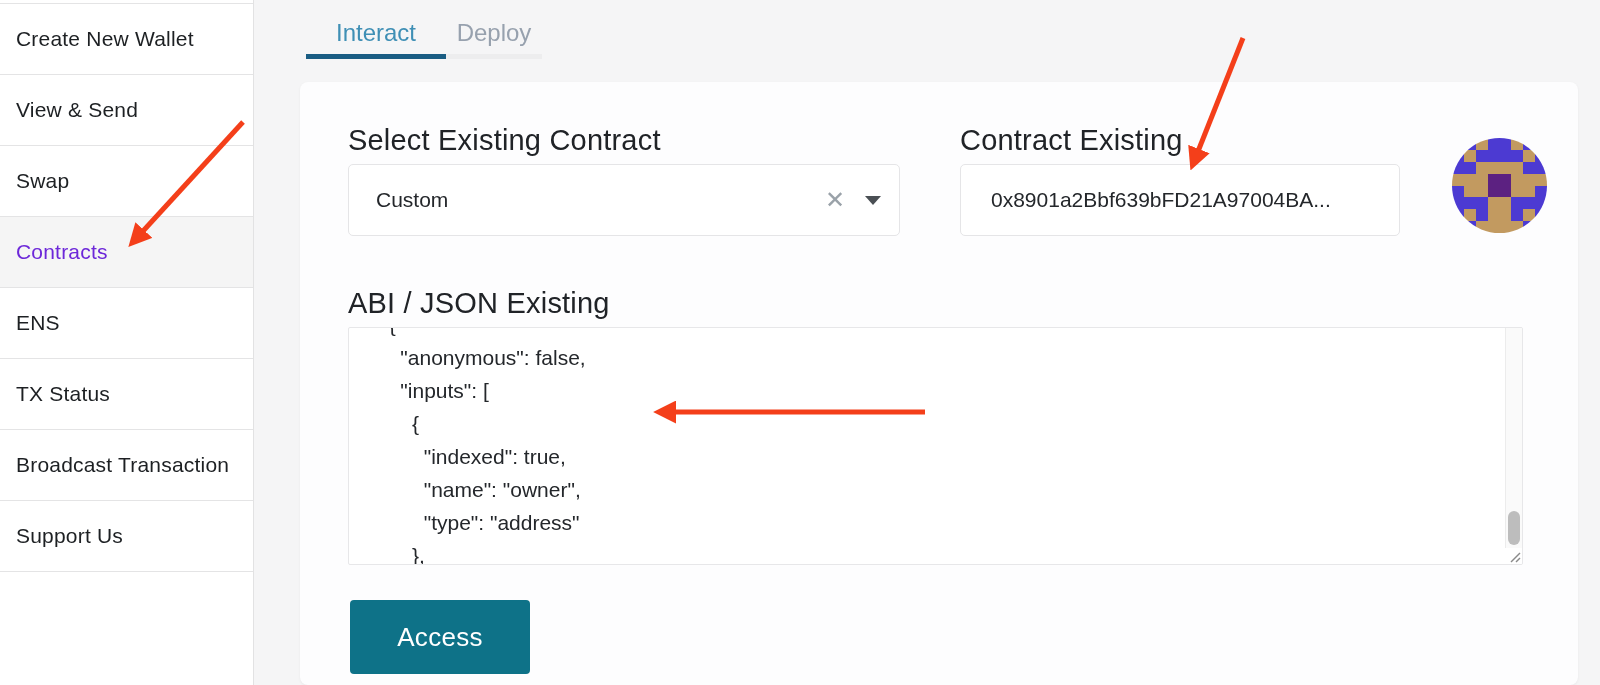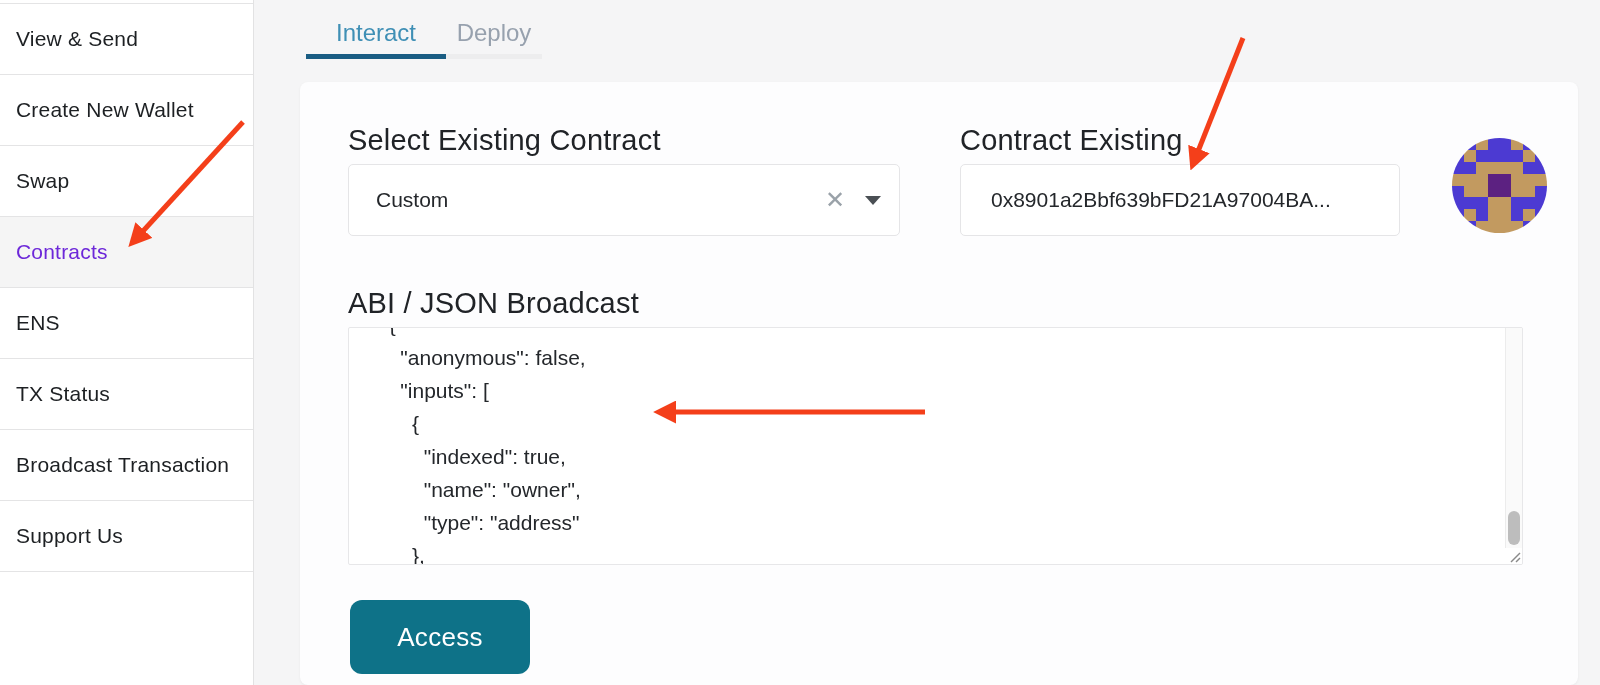--- a/index.html
+++ b/index.html
@@ -63,39 +63,39 @@
   .abi-scrollbar { position:absolute; right:0; top:0; bottom:16px; width:17px;
                    background:#fafafa; border-left:1px solid #ececec; }
   .abi-thumb { position:absolute; left:2px; top:183px; width:12px; height:34px;
                background:#bdbdbd; border-radius:7px; }
   .abi-resize { position:absolute; right:0; bottom:0; width:16px; height:16px;
                 background:#fff; cursor:se-resize; }
 
   
   .access-btn { position:absolute; left:350px; top:600px; width:180px; height:74px;
                 background:#0e7288; color:#ffffff; font-size:26px; letter-spacing:.3px;
-                border:none; border-radius:12px; cursor:pointer;
+                border:none; border-radius:4px; cursor:pointer;
                 font-family:"Liberation Sans", sans-serif; }
 
   
   .arrows { position:absolute; left:0; top:0; width:1600px; height:685px;
             pointer-events:none; }
 </style>
 </head>
 <body>
 
 <div class="page">
 
   <aside class="sidebar">
     <div class="sidebar-stub-top"></div>
     <div class="side-item">
+        <span>Create New Wallet</span>
+      </div>
+    <div class="side-item">
         <span>View &amp; Send</span>
-      </div>
-    <div class="side-item">
-        <span>Create New Wallet</span>
       </div>
     <div class="side-item">
         <span>Swap</span>
       </div>
     <div class="side-item active">
         <span>Contracts</span>
       </div>
     <div class="side-item">
         <span>ENS</span>
       </div>
@@ -191,21 +191,21 @@
       <div style="background: rgb(76, 58, 210);"></div>
       <div style="background: rgb(76, 58, 210);"></div>
       <div style="background: rgb(194, 154, 96);"></div>
       <div style="background: rgb(194, 154, 96);"></div>
       <div style="background: rgb(194, 154, 96);"></div>
       <div style="background: rgb(194, 154, 96);"></div>
       <div style="background: rgb(76, 58, 210);"></div>
       <div style="background: rgb(76, 58, 210);"></div>
     </div>
 
-  <label class="field-label lbl-abi">ABI / JSON Broadcast</label>
+  <label class="field-label lbl-abi">ABI / JSON Existing</label>
   <div class="abi-box">
     <pre class="abi-content">  {
     "anonymous": false,
     "inputs": [
       {
         "indexed": true,
         "name": "owner",
         "type": "address"
       },</pre>
     <div class="abi-scrollbar">

